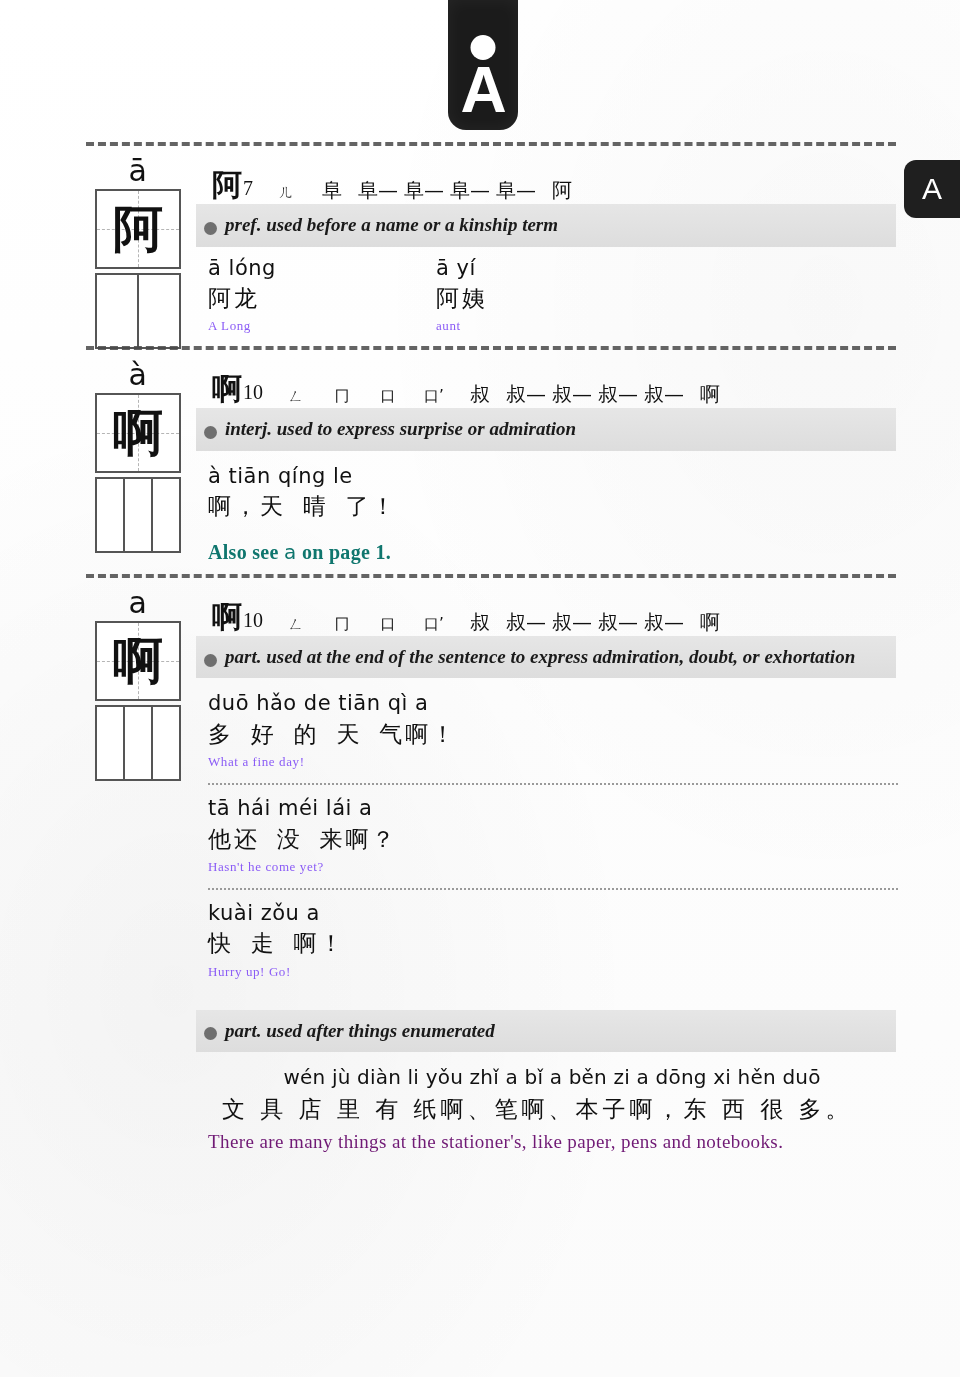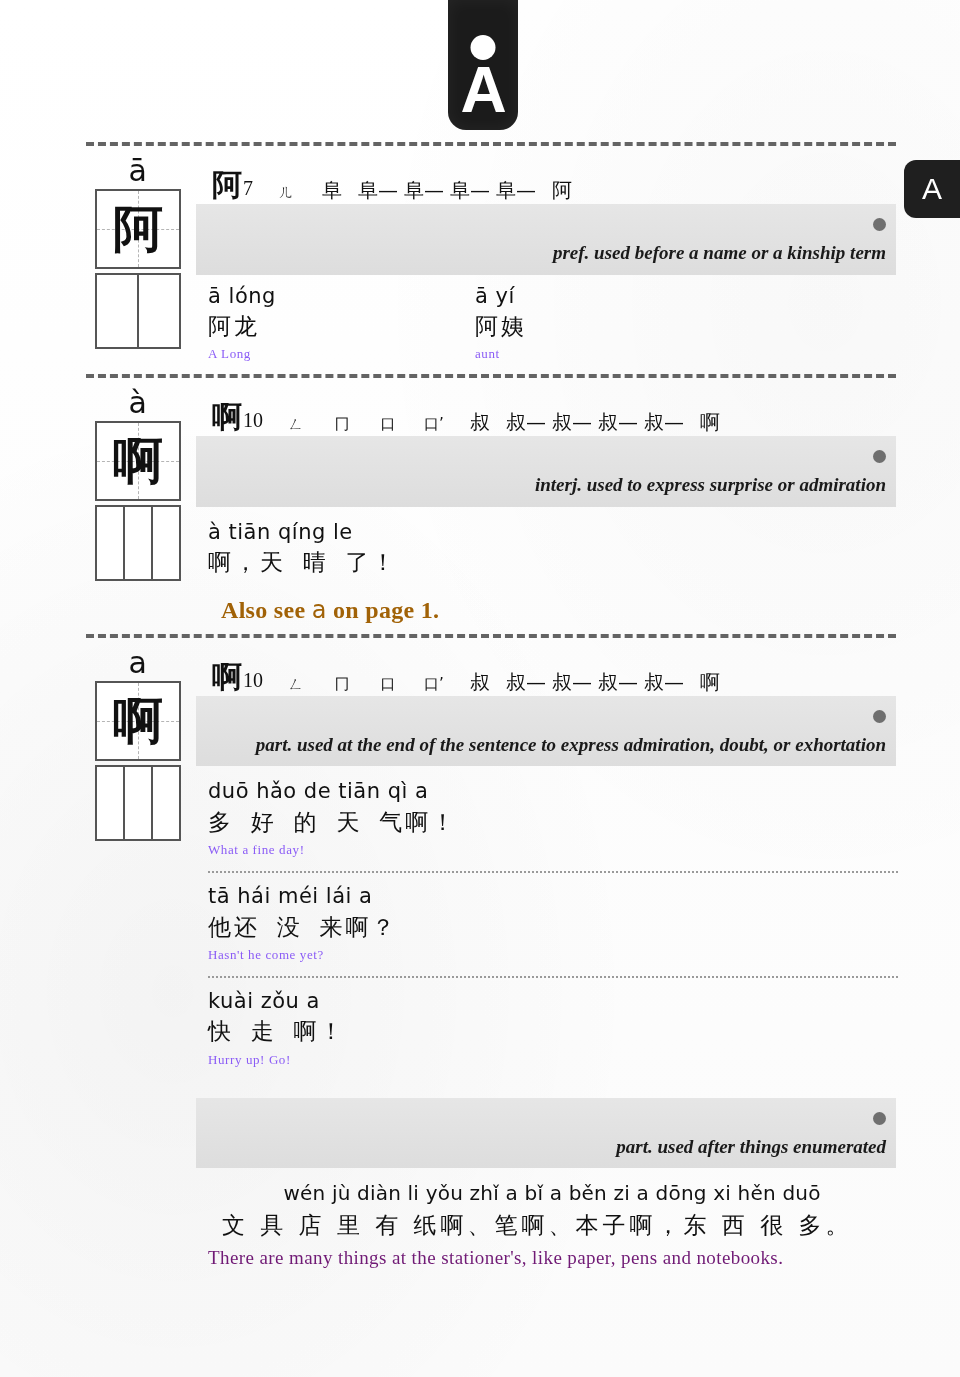--- a/index.html
+++ b/index.html
@@ -102,55 +102,55 @@
     font-size:20px;color:#111;line-height:1;
     min-width:46px;text-align:center;
     white-space:nowrap;
   }
   .stroke-step.s1{font-size:15px;}
   
   .def-band{
     margin-left:110px;margin-top:4px;
     background:linear-gradient(180deg,#e6e6e6,#dddddd);
     padding:7px 10px 8px 8px;
-    display:flex;align-items:flex-end;gap:8px;flex-direction:column;
+    display:flex;align-items:center;gap:8px;
   }
   .def-bullet{
     width:13px;height:13px;border-radius:50%;
     background:#6f6f6f;flex:0 0 auto;margin-top:7px;
   }
   .def-text{
     font-family:"Liberation Serif", serif;
     font-style:italic;font-weight:bold;font-size:19px;color:#1a1a1a;
     line-height:1.45;text-align:justify;flex:1;
   }
   
   .examples{margin-left:122px;padding-top:6px;}
-  .ex-two-col{display:flex;gap:39px;}
+  .ex-two-col{display:flex;}
   .ex-two-col > div{width:228px;}
   .ex-pinyin{
     font-family:"DejaVu Sans", sans-serif;
     font-size:21px;color:#111;letter-spacing:.5px;line-height:1.45;
   }
   .ex-hanzi{
     font-family:Liberation Mono, monospace;
     font-size:23px;color:#111;letter-spacing:3px;line-height:1.5;
   }
   .ex-gloss{
     font-family:"Liberation Serif", serif;
     font-size:13px;color:#8b5cf6;line-height:1.45;letter-spacing:.6px;
   }
   .ex-block{padding:4px 0 6px;}
   .dot-sep{
     height:0;border-top:2px dotted #9a9a9a;
     margin:5px 0 4px 0;width:690px;
   }
   .also-see{
     font-family:"Liberation Serif", serif;
-    font-weight:bold;font-size:24px;color:#a16207;padding-top:8px;letter-spacing:.3px;margin-left:13px;
+    font-weight:bold;font-size:20px;color:#0f766e;padding-top:8px;letter-spacing:.3px;
   }
   .also-see .pin{font-family:"DejaVu Sans", sans-serif;font-weight:normal;}
   .wide-gloss{
     font-family:"Liberation Serif", serif;
     font-size:19px;color:#701a75;line-height:1.5;letter-spacing:.4px;
     text-align:justify;width:690px;
   }
   .long-pinyin{
     font-family:"DejaVu Sans", sans-serif;
     font-size:20px;color:#111;letter-spacing:.2px;line-height:1.5;text-align:center;

